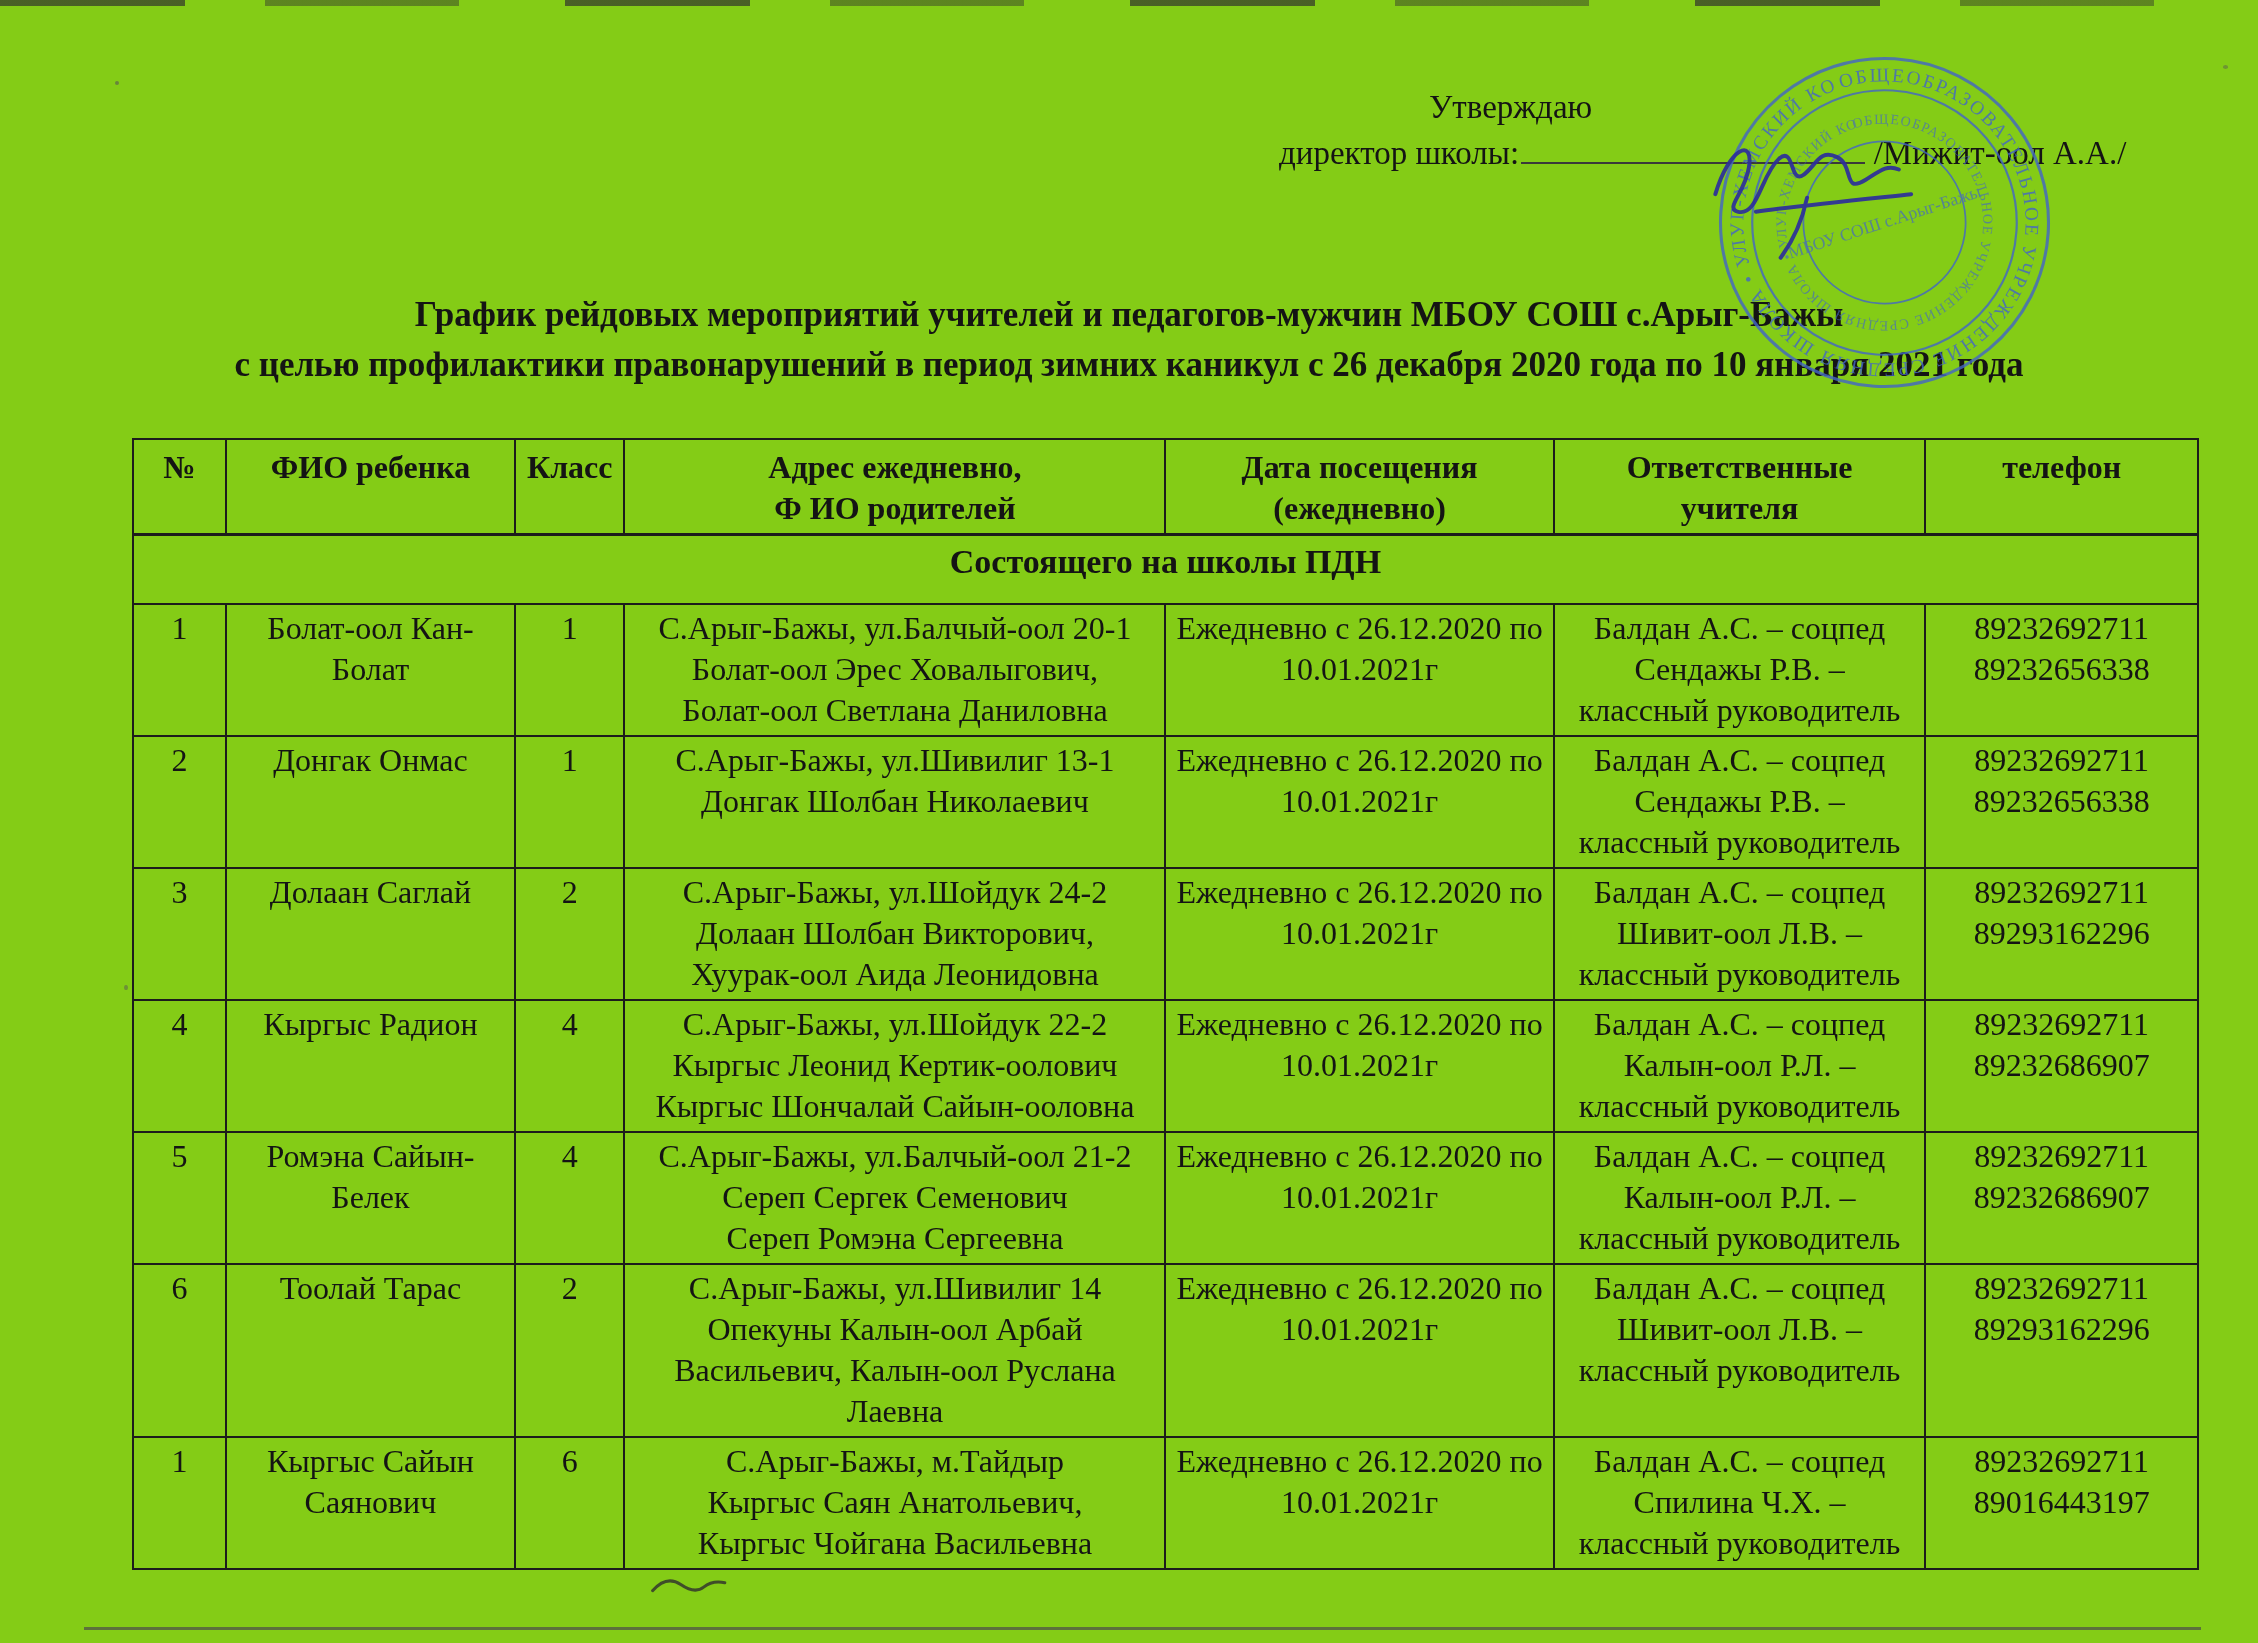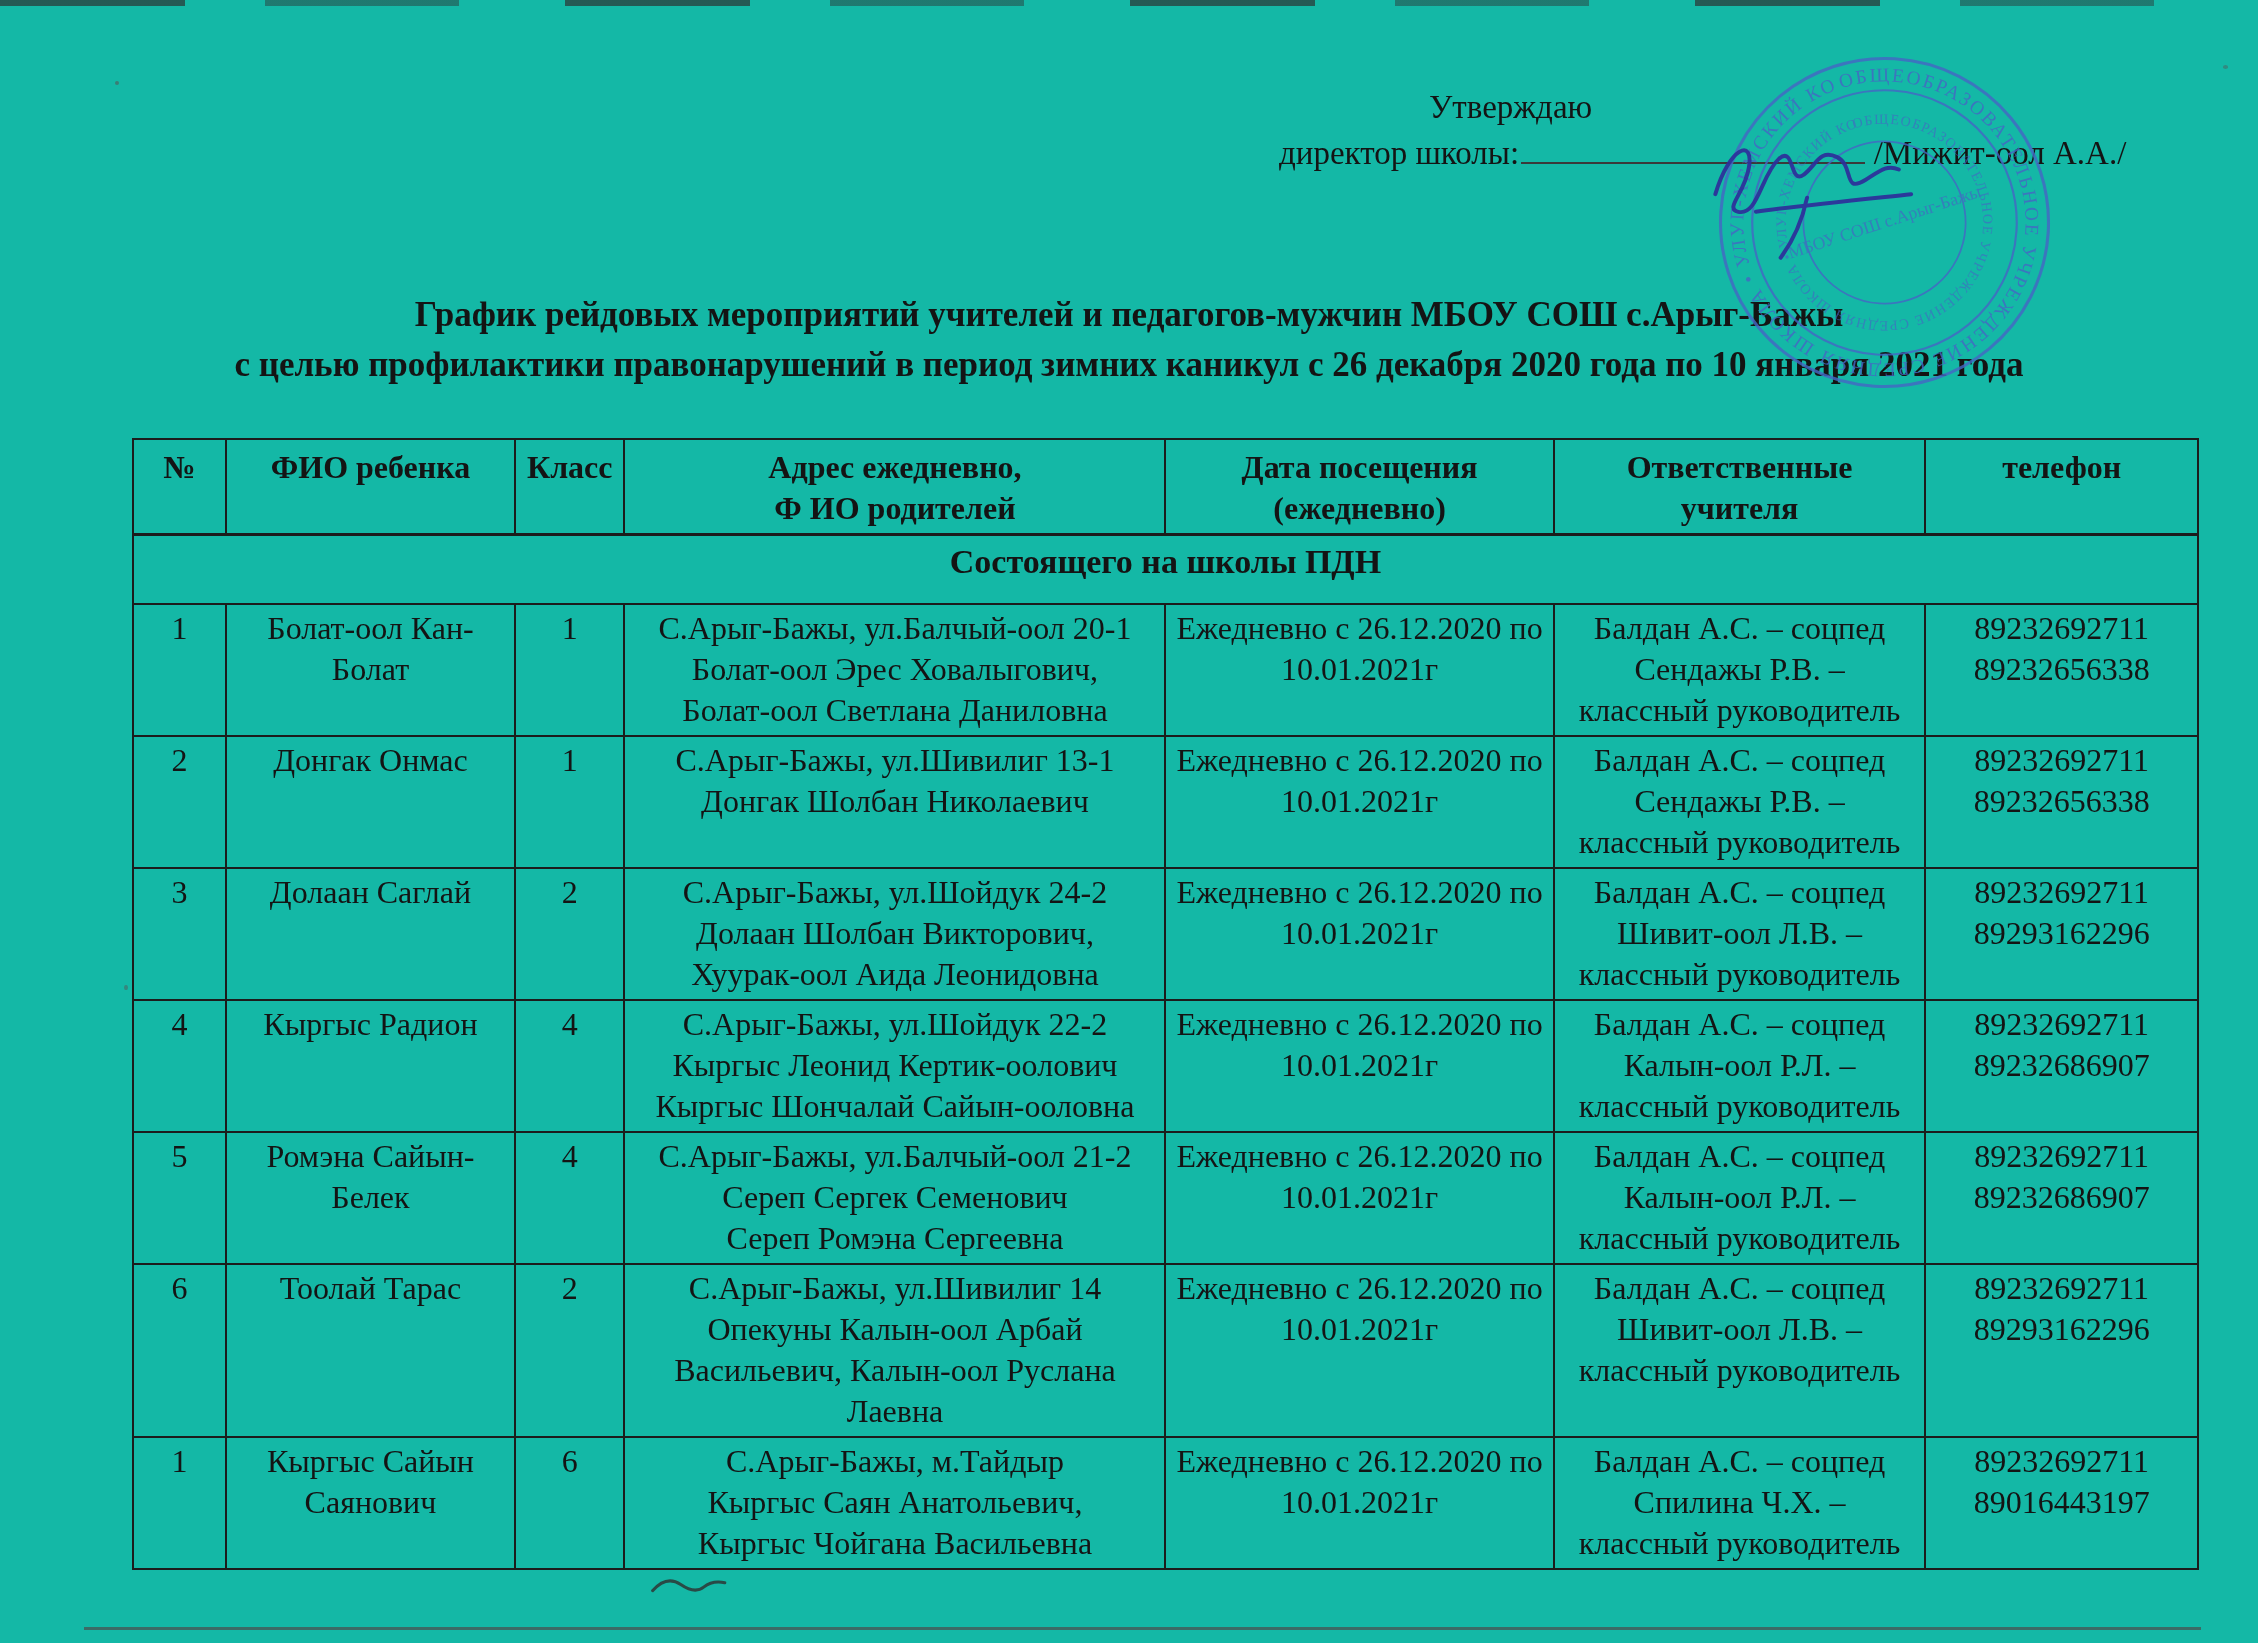--- a/index.html
+++ b/index.html
@@ -1,18 +1,18 @@
 <!DOCTYPE html>
 <html style="font-size:14px"><head>
 <meta charset="utf-8">
 <style>
   html,body{margin:0;padding:0;background:#ffffff;}
   .page{
     position:relative;width:2258px;height:1644px;overflow:hidden;
-    background:#14b8a6;
+    background:#84cc16;
     font-family:"Liberation Serif","DejaVu Serif",serif;
     color:#141414;
   }
   
   .scan-top{position:absolute;top:0;left:0;width:100%;height:6.2px;opacity:.75;
     background:repeating-linear-gradient(90deg,rgba(45,45,45,.9) 0 185px,rgba(45,45,45,0) 185px 265px,rgba(45,45,45,.6) 265px 459px,rgba(45,45,45,0) 459px 565px);}
   .scan-bottom{position:absolute;top:1627px;left:84px;width:2117px;height:2.6px;background:#4c4c4c;opacity:.7;}
   .speck{position:absolute;border-radius:50%;background:#555;opacity:.6;}
   .speck1{left:115px;top:81px;width:4.4px;height:4.4px;}
   .speck2{left:2223px;top:65px;width:5.3px;height:3.5px;opacity:.45;}

